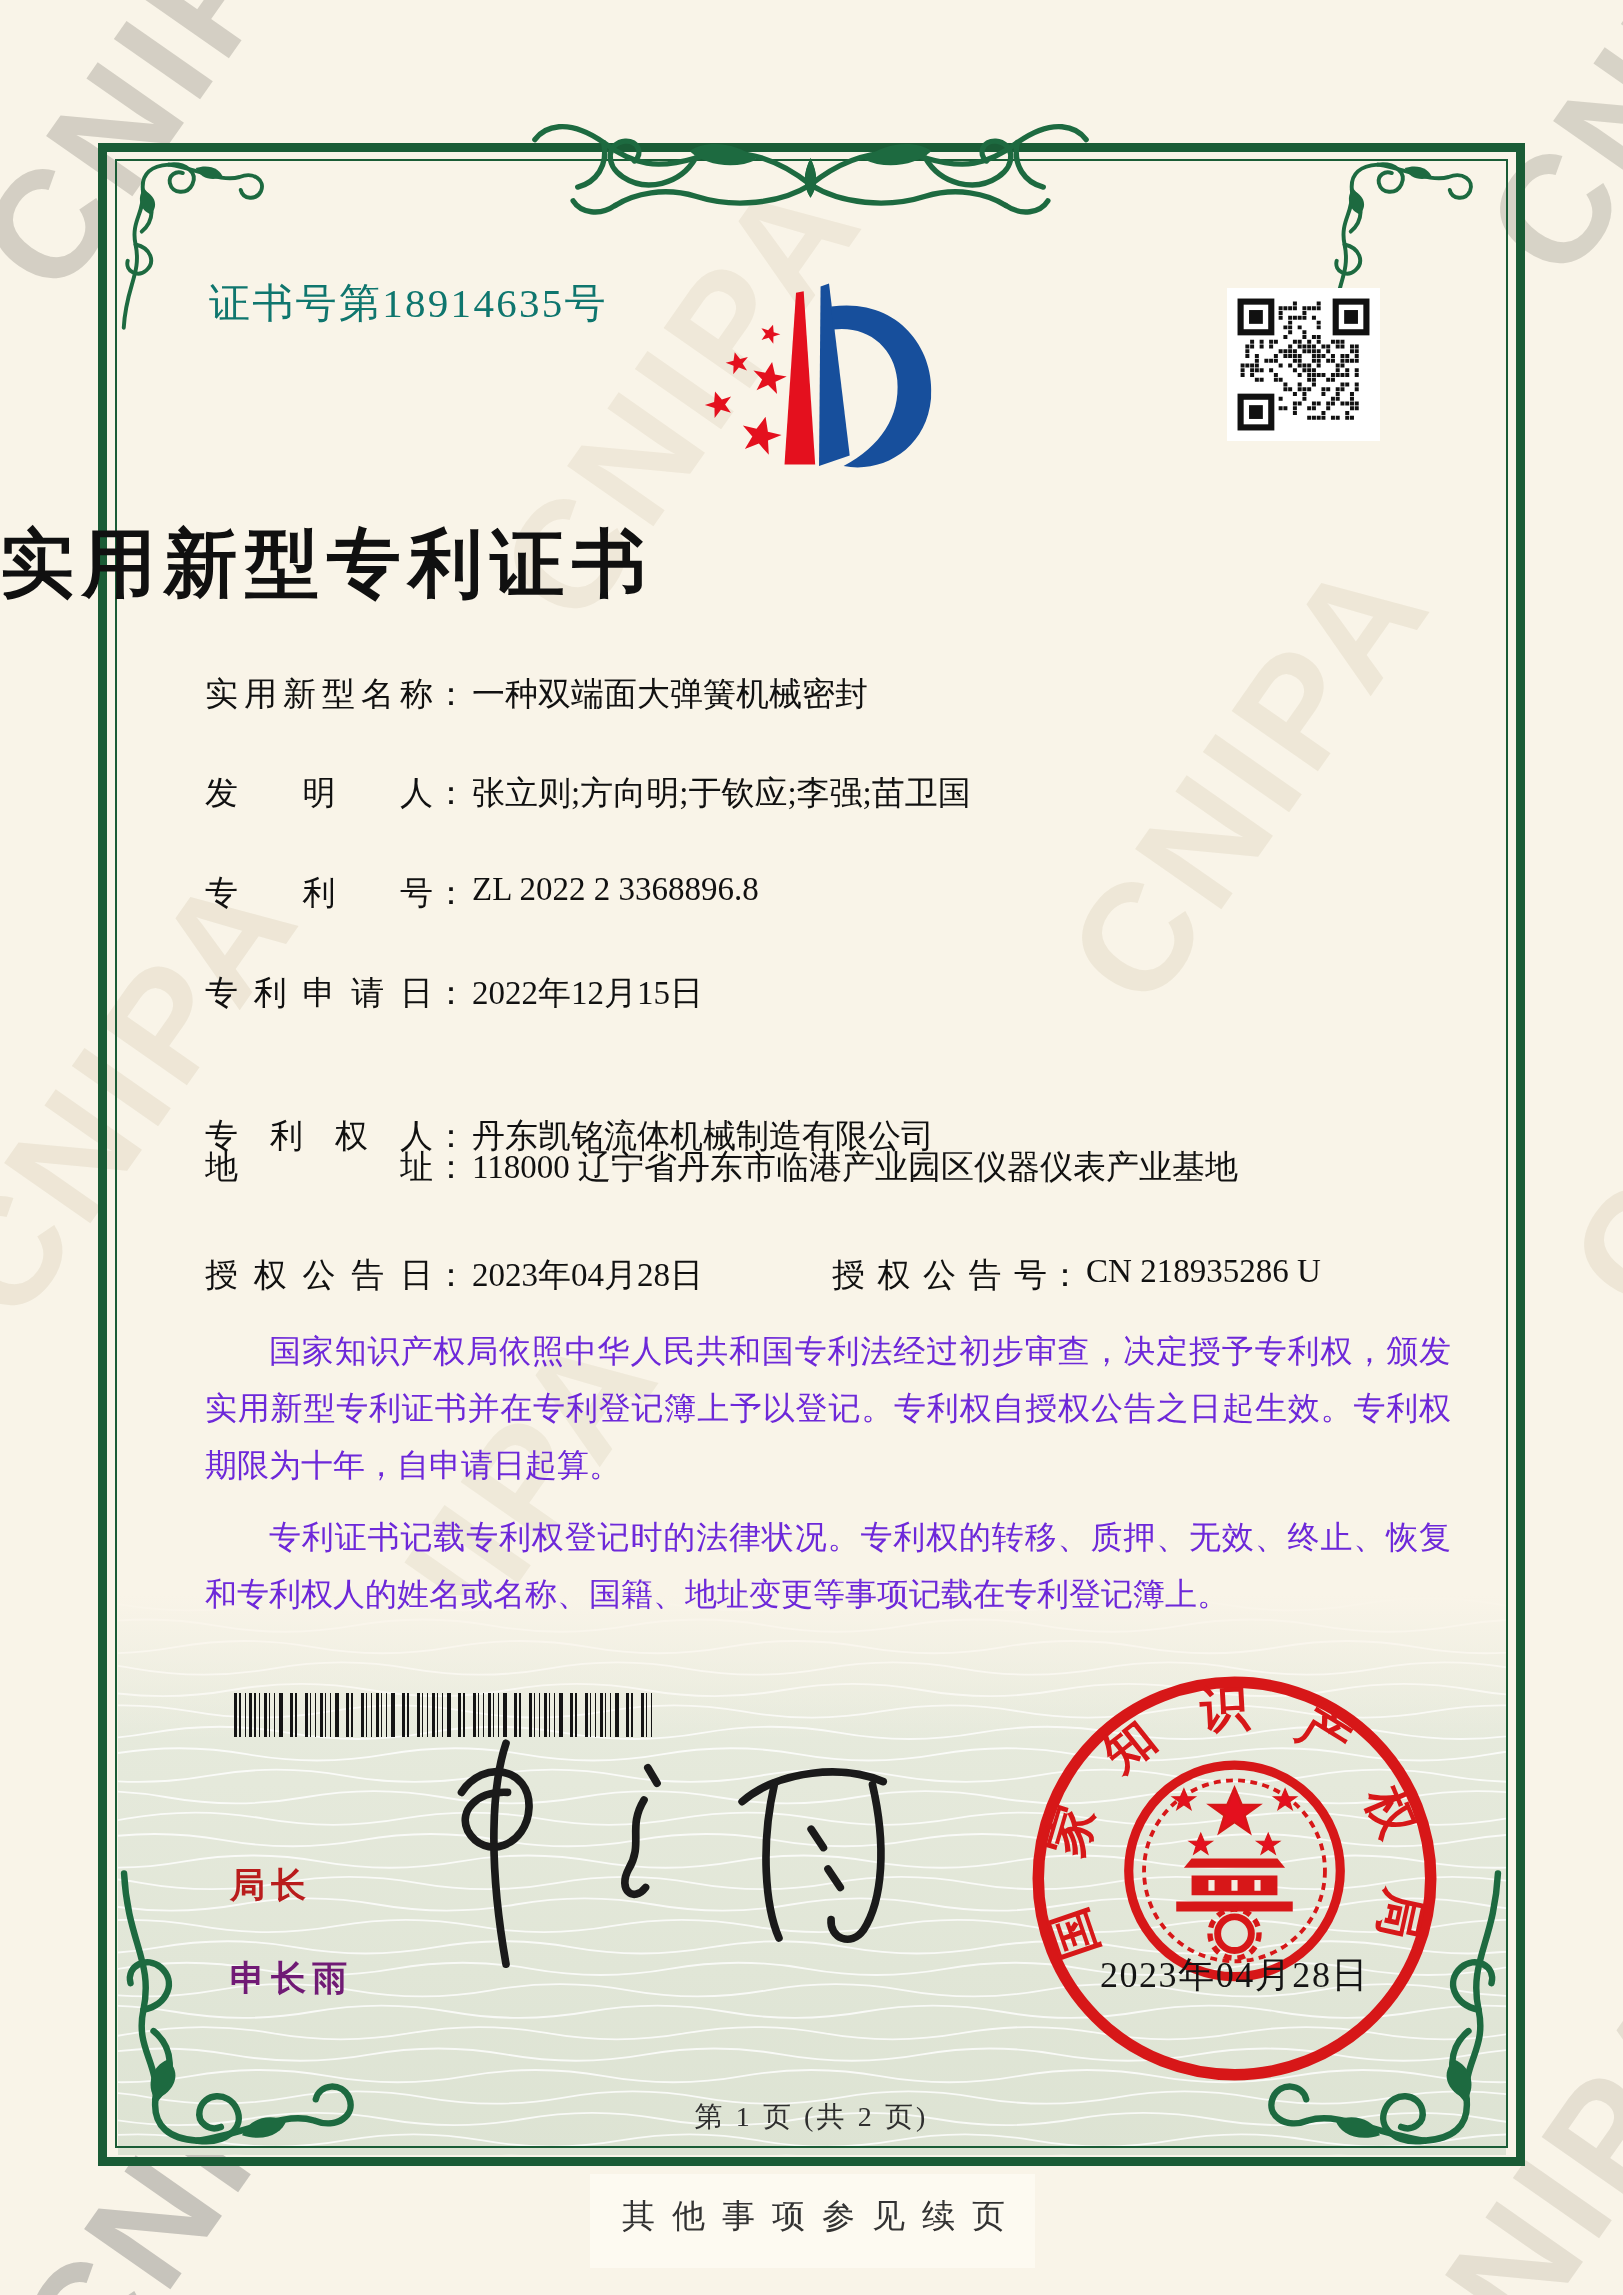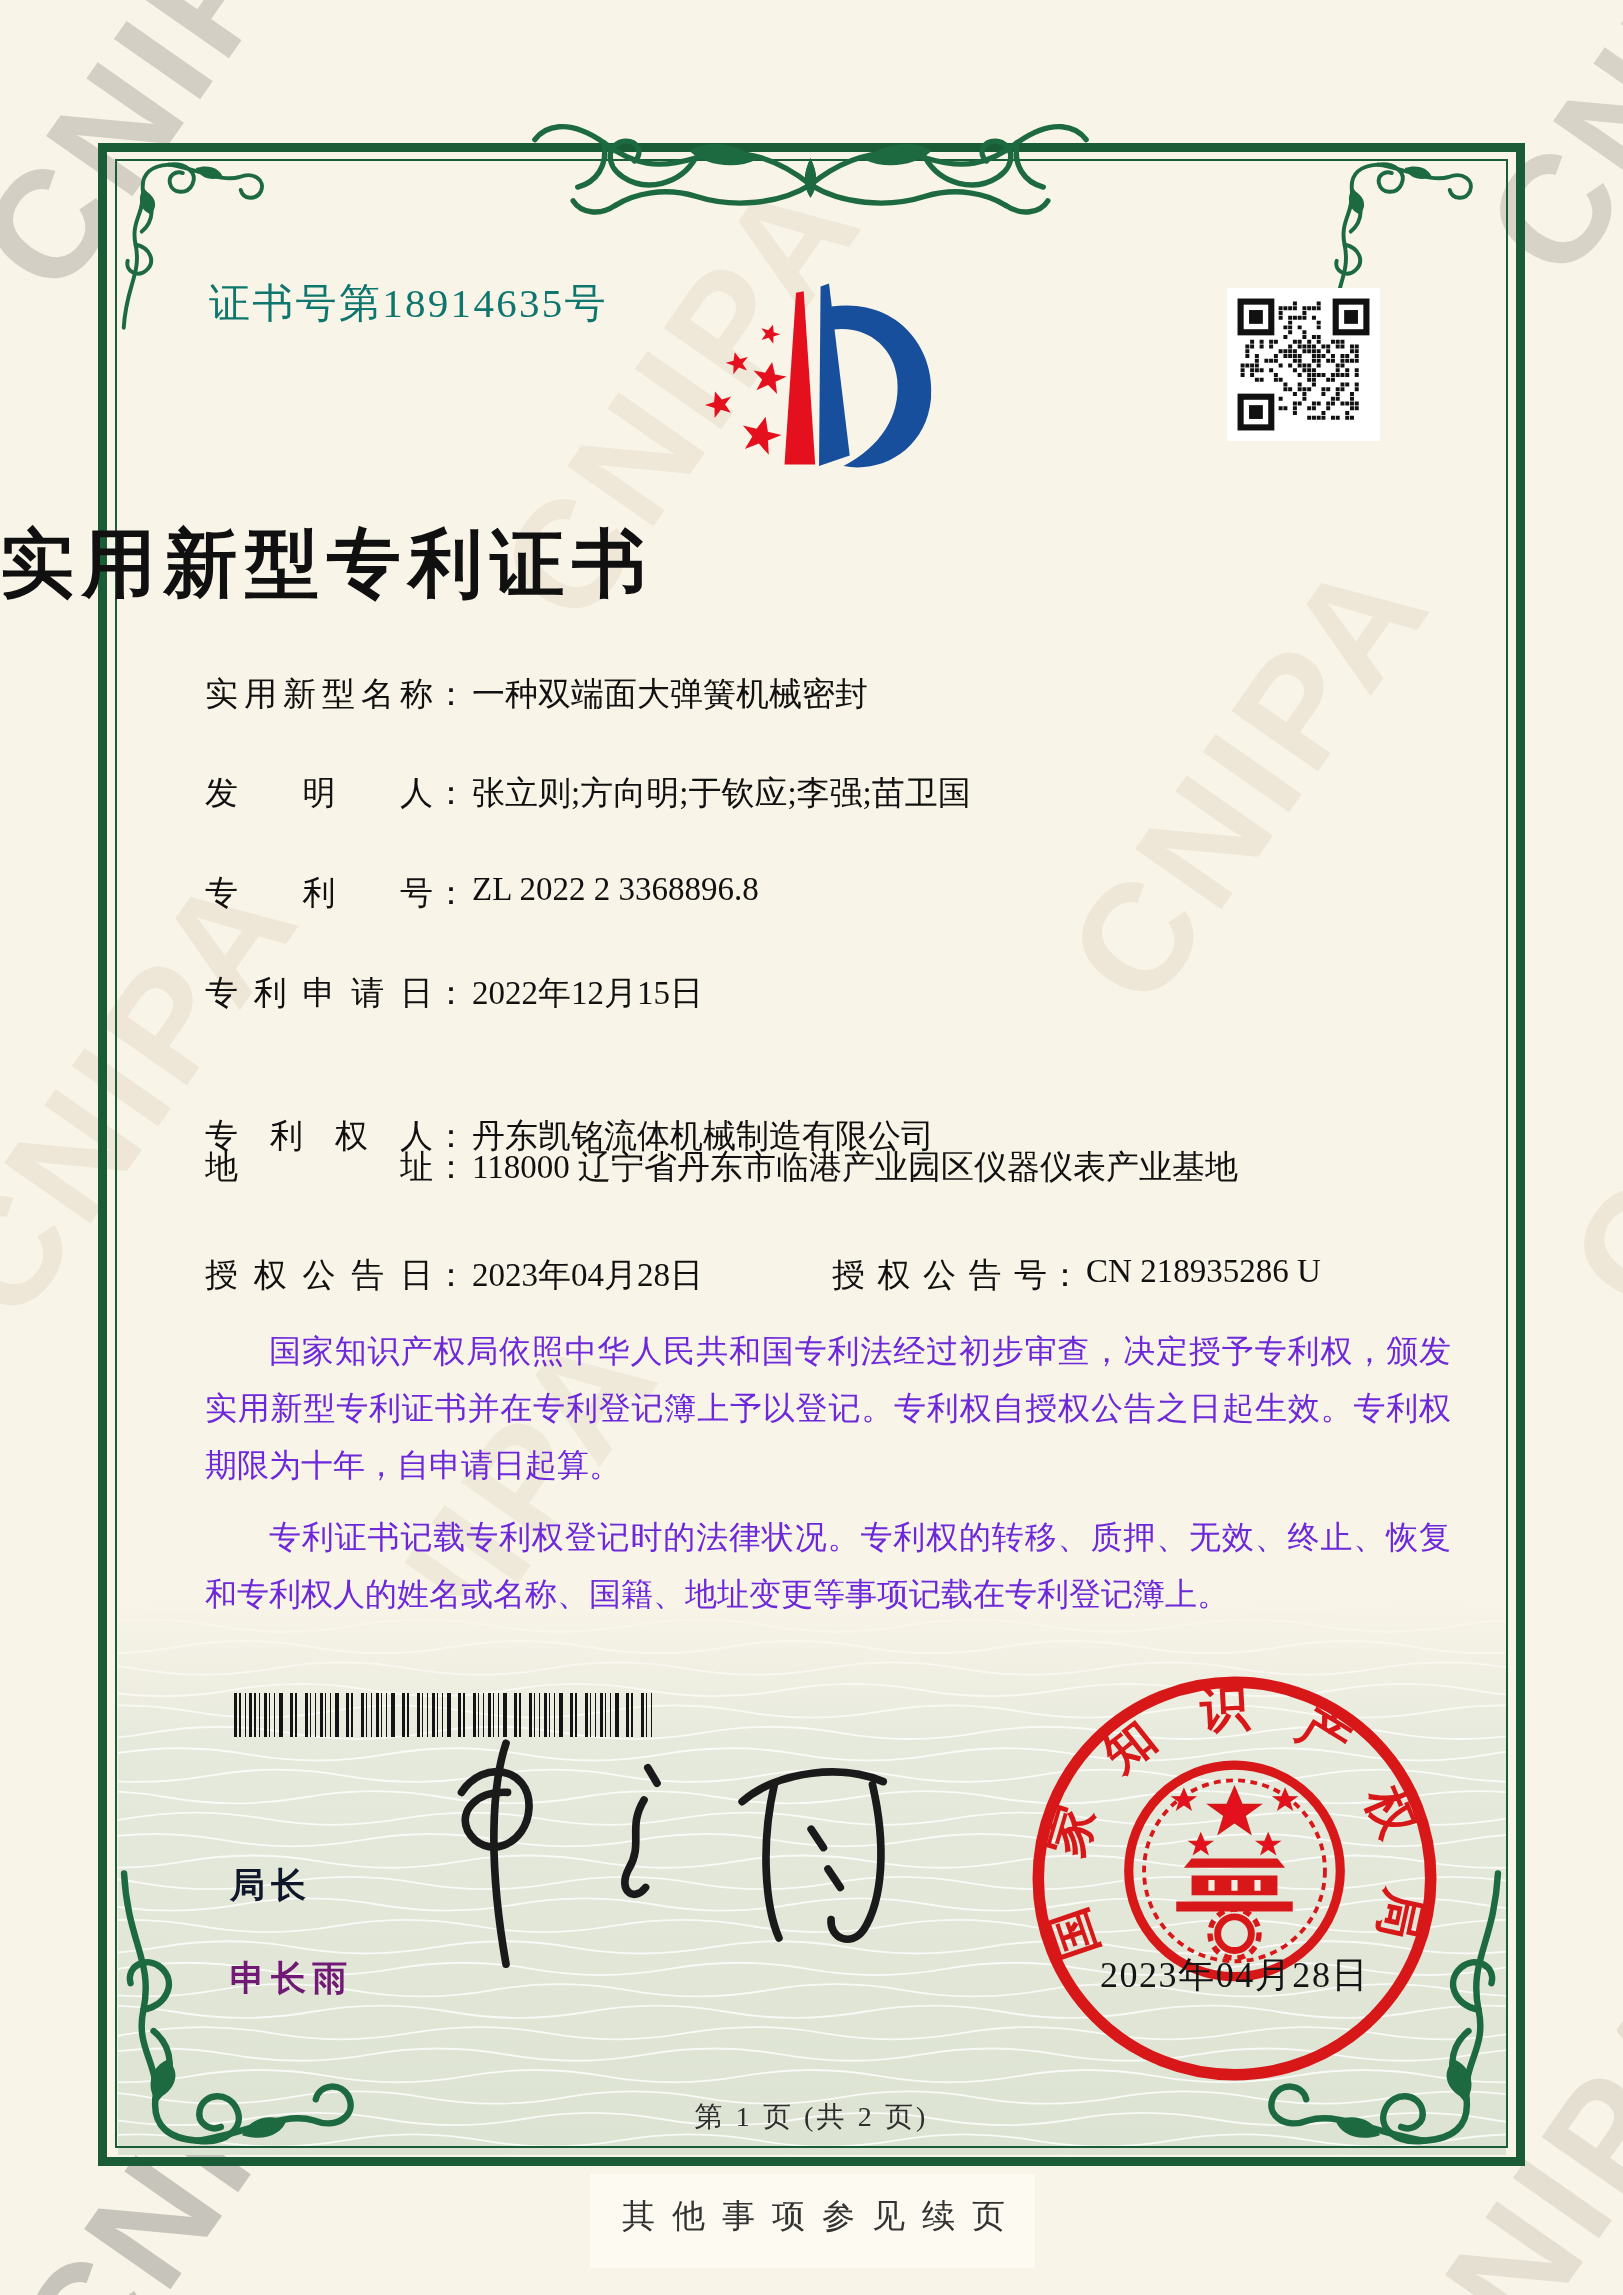--- a/index.html
+++ b/index.html
@@ -55,21 +55,21 @@
       #141414 14.6px 18.4px, rgba(0,0,0,0) 18.4px 20px,
       #141414 20px 21.5px, rgba(0,0,0,0) 21.5px 25px,
       #141414 25px 26px, rgba(0,0,0,0) 26px 30px,
       #141414 30px 33px, rgba(0,0,0,0) 33px 35px,
       #141414 35px 36px, rgba(0,0,0,0) 36px 40px,
       #141414 40px 41px, rgba(0,0,0,0) 41px 45px,
       #141414 45px 49px, rgba(0,0,0,0) 49px 51px,
       #141414 51px 51px, rgba(0,0,0,0) 51px 56px);}
 
   
-  .sig-role{position:absolute;left:230px;top:1862px;font:700 35px "Liberation Sans","DejaVu Sans",sans-serif;letter-spacing:6.1px;color:#0f172a;}
+  .sig-role{position:absolute;left:230px;top:1862px;font:700 35px "Liberation Sans","DejaVu Sans",sans-serif;letter-spacing:6.1px;color:#b91c1c;}
   .sig-name{position:absolute;left:230px;top:1955px;font:700 35px "Liberation Sans","DejaVu Sans",sans-serif;letter-spacing:6.1px;color:#701a75;}
   .sig-svg{position:absolute;left:414px;top:1737px;}
   .sig-svg path{fill:none;stroke:#1a1a1a;stroke-width:10;stroke-linecap:round;stroke-linejoin:round;}
 
   
   .seal{position:absolute;left:1026px;top:1670px;}
 
   
   .pg{position:absolute;left:0;right:0;top:2098px;text-align:center;font-size:28px;letter-spacing:3.1px;color:#2e2e2e;}
   .cont-box{position:absolute;left:590px;top:2174px;width:445px;height:94px;background:#fdfaf1;}

